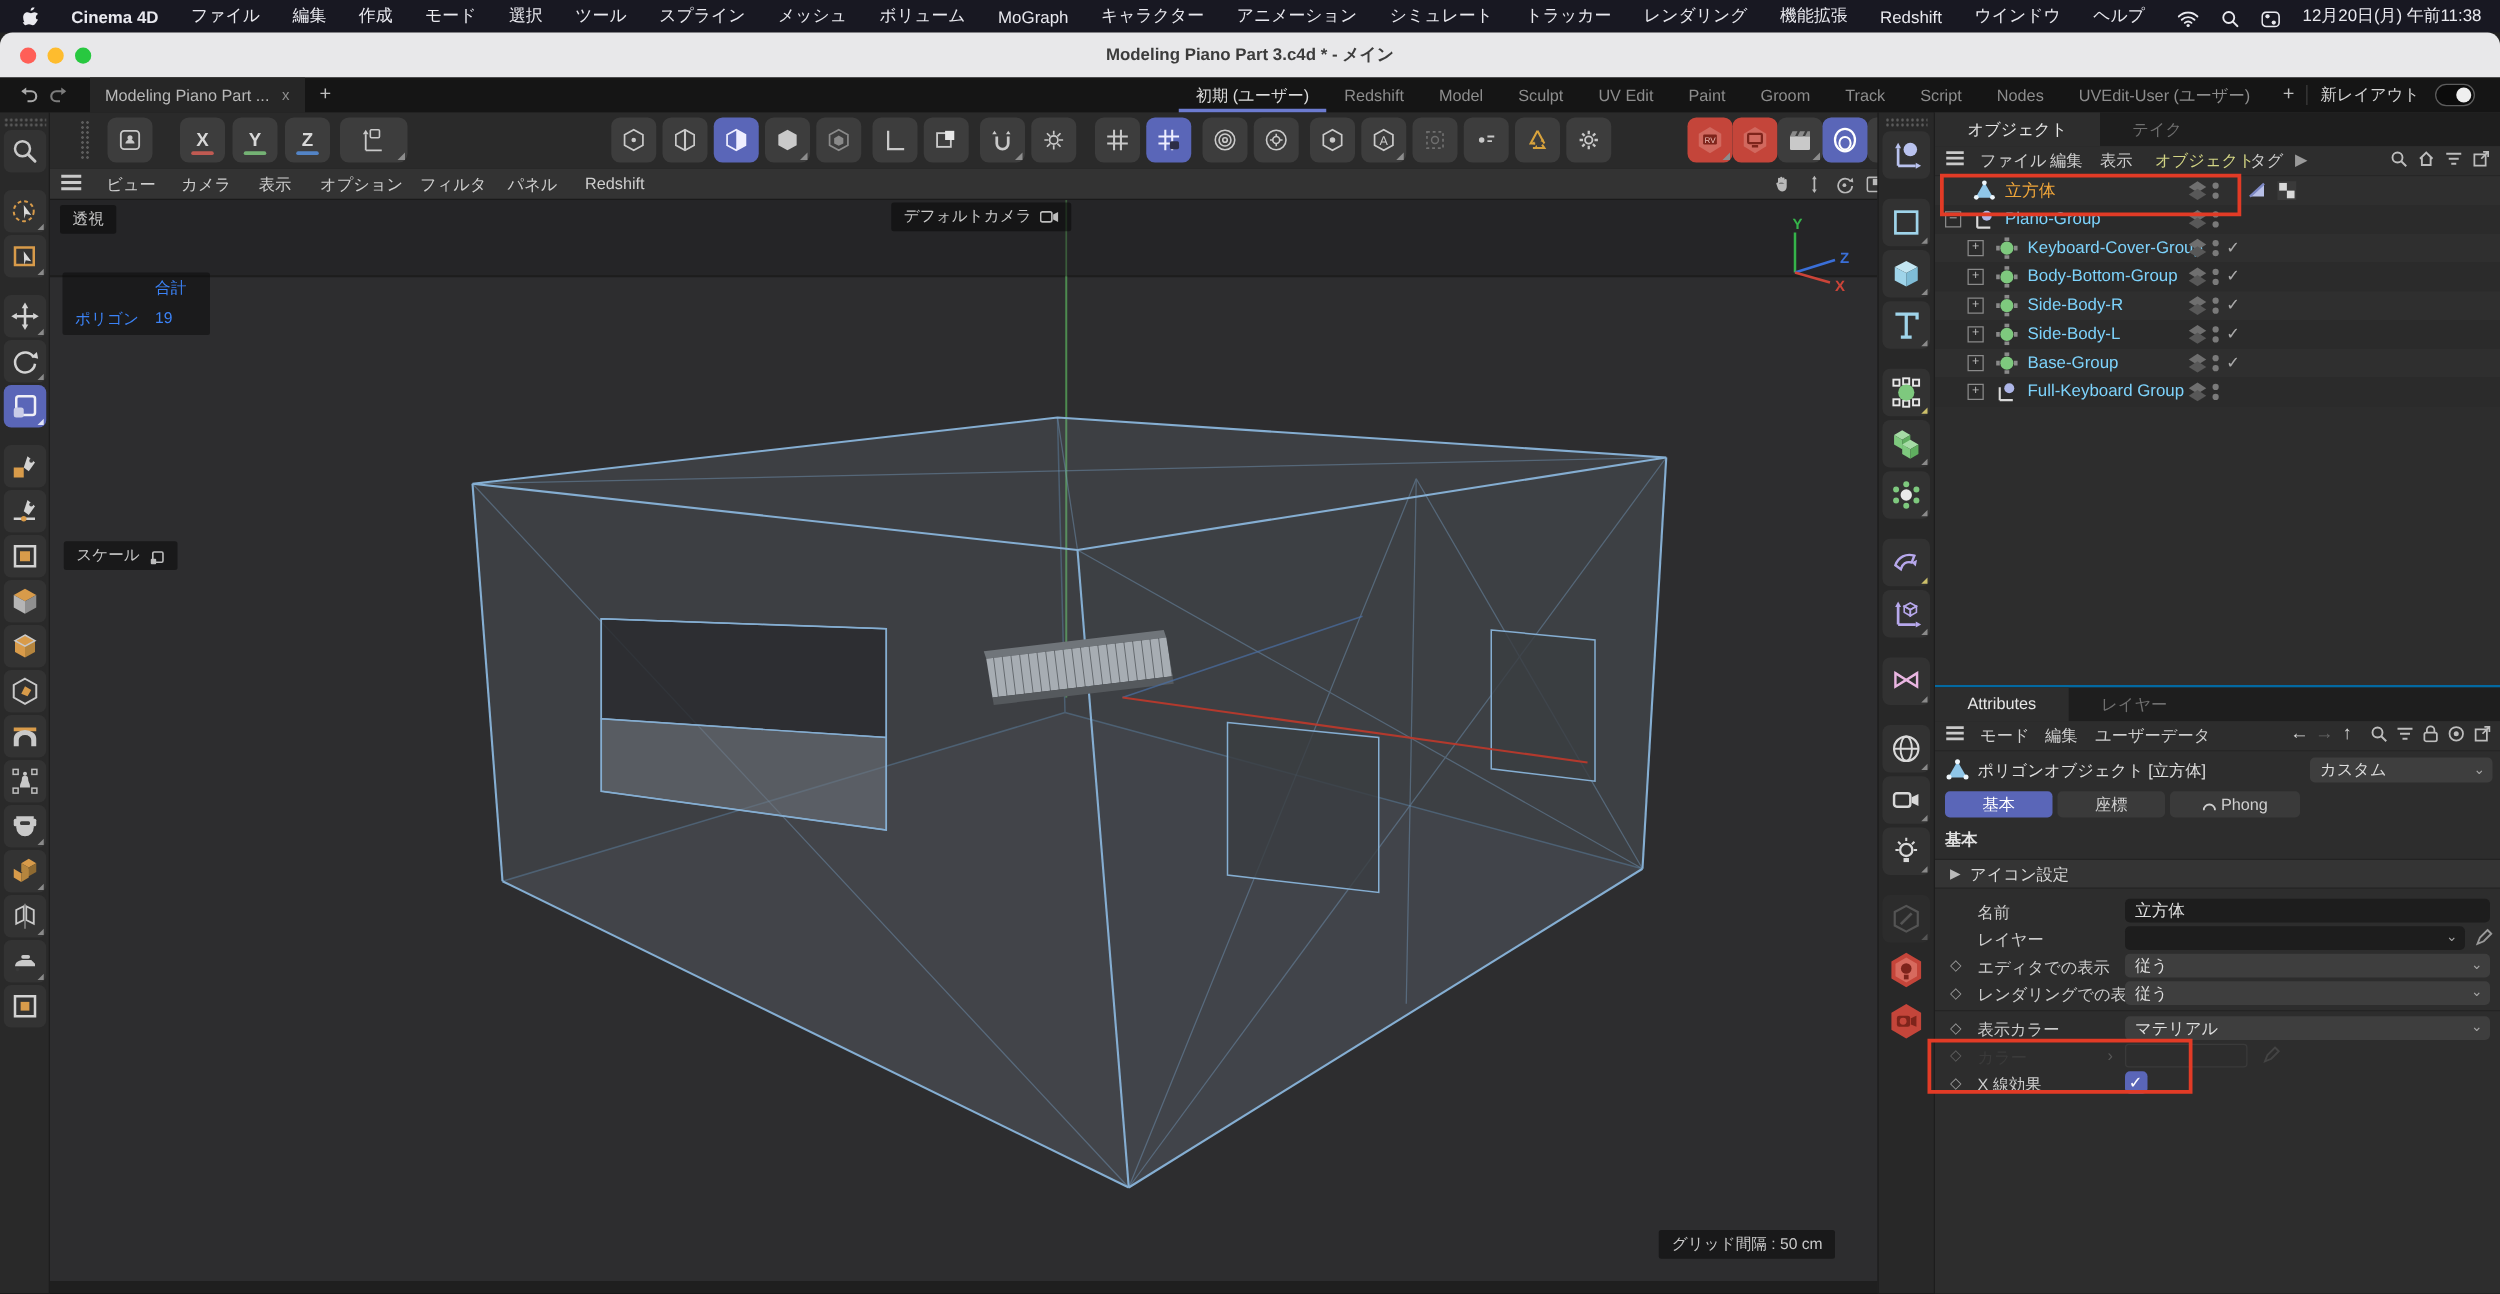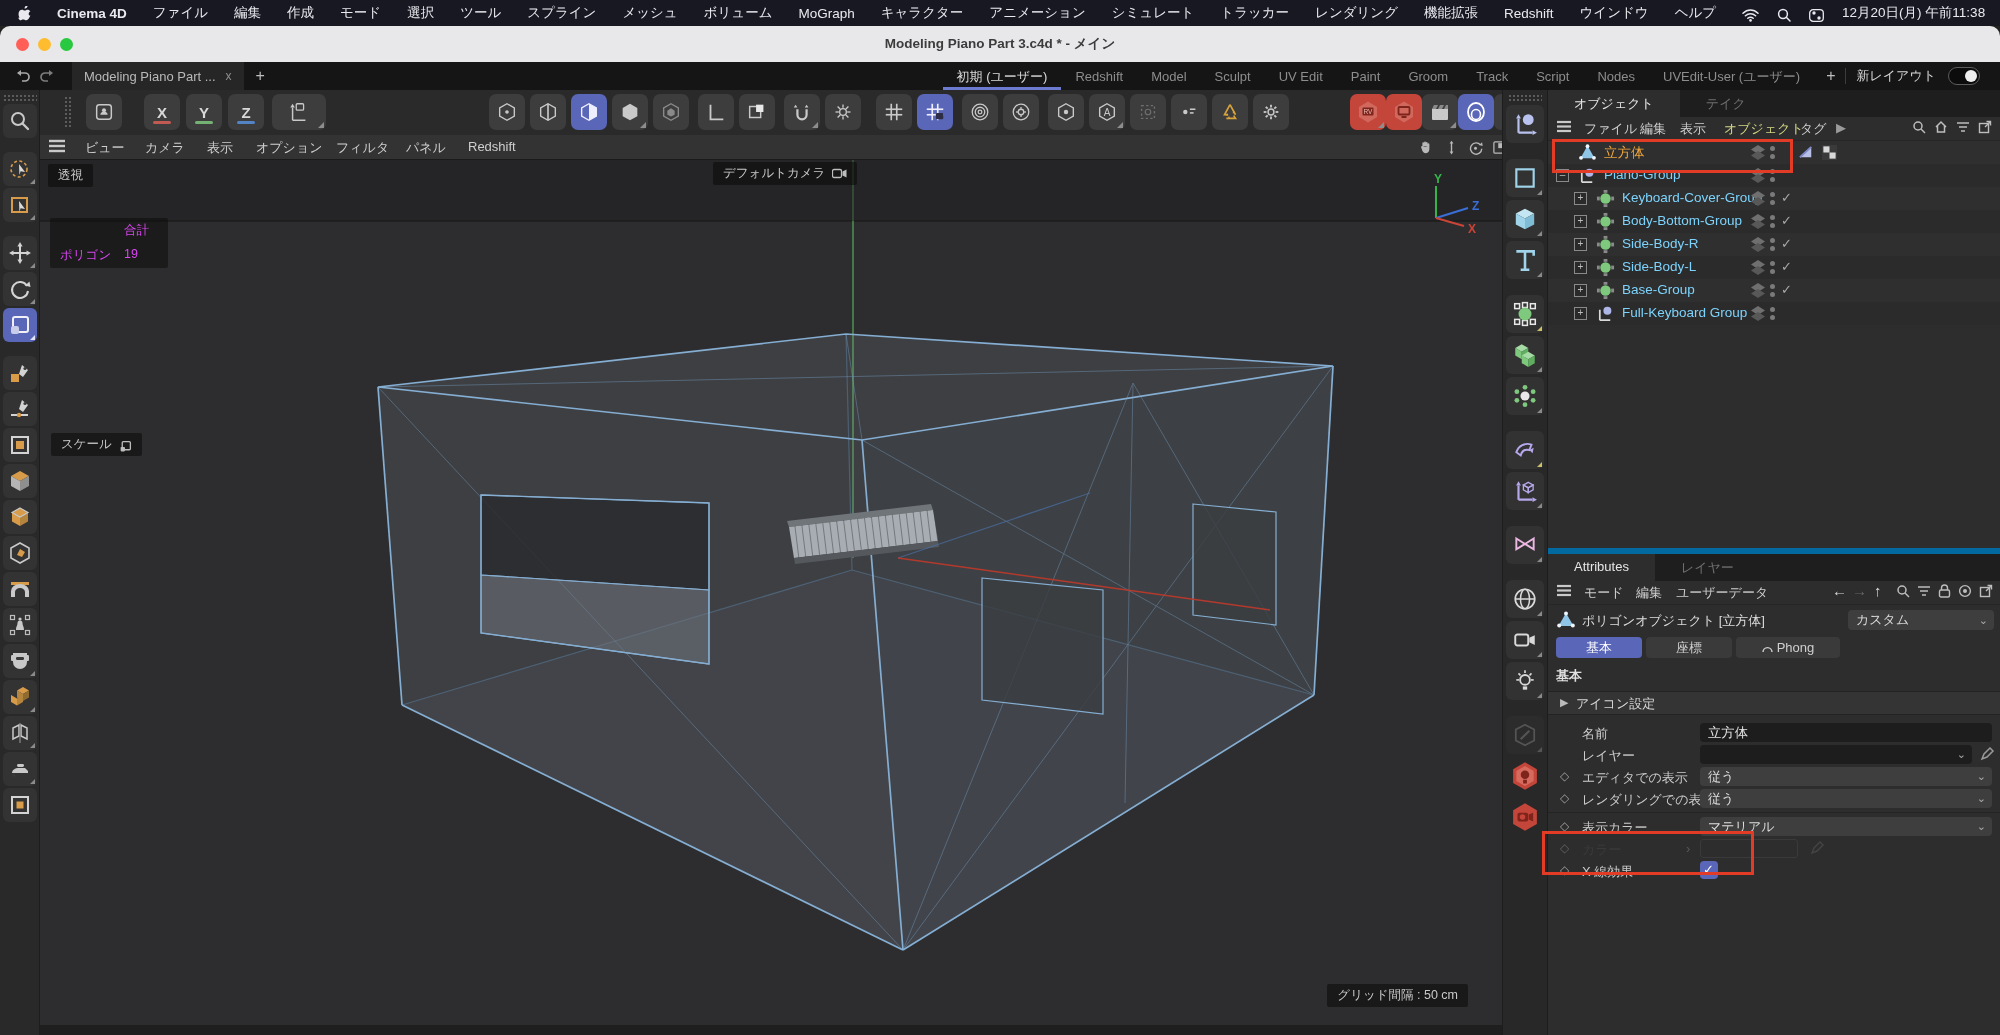--- a/index.html
+++ b/index.html
@@ -56,21 +56,21 @@
   .gap{height:10px;}
   .lp .crn,.rs .crn{position:absolute;right:2px;bottom:2px;width:0;height:0;border-left:5px solid transparent;border-bottom:5px solid #8a8a8a;}
   .rs .crn.y{border-bottom-color:#cdc06a;}
   
   .vpmenu{position:absolute;left:40px;top:135px;width:1462px;height:25px;background:#333;border-bottom:1px solid #1a1a1a;box-sizing:border-box;}
   .vpm{position:absolute;top:4px;color:#cfcfcf;white-space:nowrap;}
   .viewport{position:absolute;left:40px;top:160px;width:1462px;height:865px;background:#2c2c2e;overflow:hidden;}
   .belowvp{position:absolute;left:40px;top:1025px;width:1462px;height:10px;background:#1f1f1f;}
   .hud{position:absolute;background:rgba(10,10,10,.55);color:#c9c9c9;font-size:12.5px;
     padding:3px 10px;border-radius:2px;white-space:nowrap;}
-  .polytable{position:absolute;left:10px;top:58px;background:rgba(10,10,10,.5);color:#d946ef;
+  .polytable{position:absolute;left:10px;top:58px;background:rgba(10,10,10,.5);color:#3b82f6;
     font-size:12.5px;border-radius:2px;padding:4px 10px;display:grid;grid-template-columns:64px 34px;row-gap:8px;}
   .pt-h{text-align:left;grid-column:2;}
   .gizmo{position:absolute;right:18px;top:14px;}
   
   .rpanel{position:absolute;left:1548px;top:90px;width:452px;height:945px;background:#2d2d2d;box-sizing:border-box;}
   .ptabs{height:27px;background:#1e1e1e;display:flex;align-items:stretch;font-size:13px;}
   .ptab{padding:5px 26px 0 26px;color:#6f6f6f;}
   .ptab.active{background:#2d2d2d;color:#e6e6e6;}
   .pmenu{height:23px;position:relative;background:#2d2d2d;border-bottom:1px solid #262626;}
   .pm{position:absolute;top:3px;color:#cfcfcf;white-space:nowrap;}
@@ -87,21 +87,21 @@
   .oname{position:absolute;top:3px;color:#7dd3fc;font-size:13.5px;white-space:nowrap;}
   .oname.sel{color:#f0a63a;}
   .lvl0 .exp{left:8px}.lvl0 .oicon{left:30px}.lvl0 .oname{left:56px}
   .lvl1 .exp{left:26px}.lvl1 .oicon{left:48px}.lvl1 .oname{left:74px}
   .diam{position:absolute;left:202px;top:3px;}
   .dots2{position:absolute;left:222px;top:5px;display:flex;flex-direction:column;gap:3px;}
   .dots2 i{width:5px;height:5px;border-radius:50%;background:#7a7a7a;}
   .chk{position:absolute;left:233px;top:3px;color:#a9a9a9;font-size:13px;}
   .rowtag{position:absolute;top:3px;}
   
-  .attr{position:absolute;left:0;top:458px;width:452px;bottom:0;background:#2d2d2d;border-top:6px solid #0369a1;}
+  .attr{position:absolute;left:0;top:458px;width:452px;bottom:0;background:#2d2d2d;border-top:2px solid #0369a1;}
   .objrow{position:relative;height:30px;}
   .objtitle{position:absolute;left:34px;top:7px;color:#dedede;}
   .combo{position:absolute;background:#3e3e3e;border-radius:4px;color:#dcdcdc;height:20px;line-height:20px;padding:0 8px;}
   .combo .chv{position:absolute;right:6px;top:0;color:#aaa;}
   .sectabs{position:relative;height:26px;}
   .stab{position:absolute;top:2px;height:21px;line-height:21px;text-align:center;background:#3a3a3a;border-radius:4px;color:#cfcfcf;}
   .stab.active{background:#5a66b8;color:#fff;}
   .secheader{padding:6px 0 2px 8px;color:#e2e2e2;font-weight:bold;}
   .arow{position:relative;height:21px;margin:1px 0;}
   .adiam{position:absolute;left:12px;top:3px;color:#9a9a9a;font-size:12px;}

